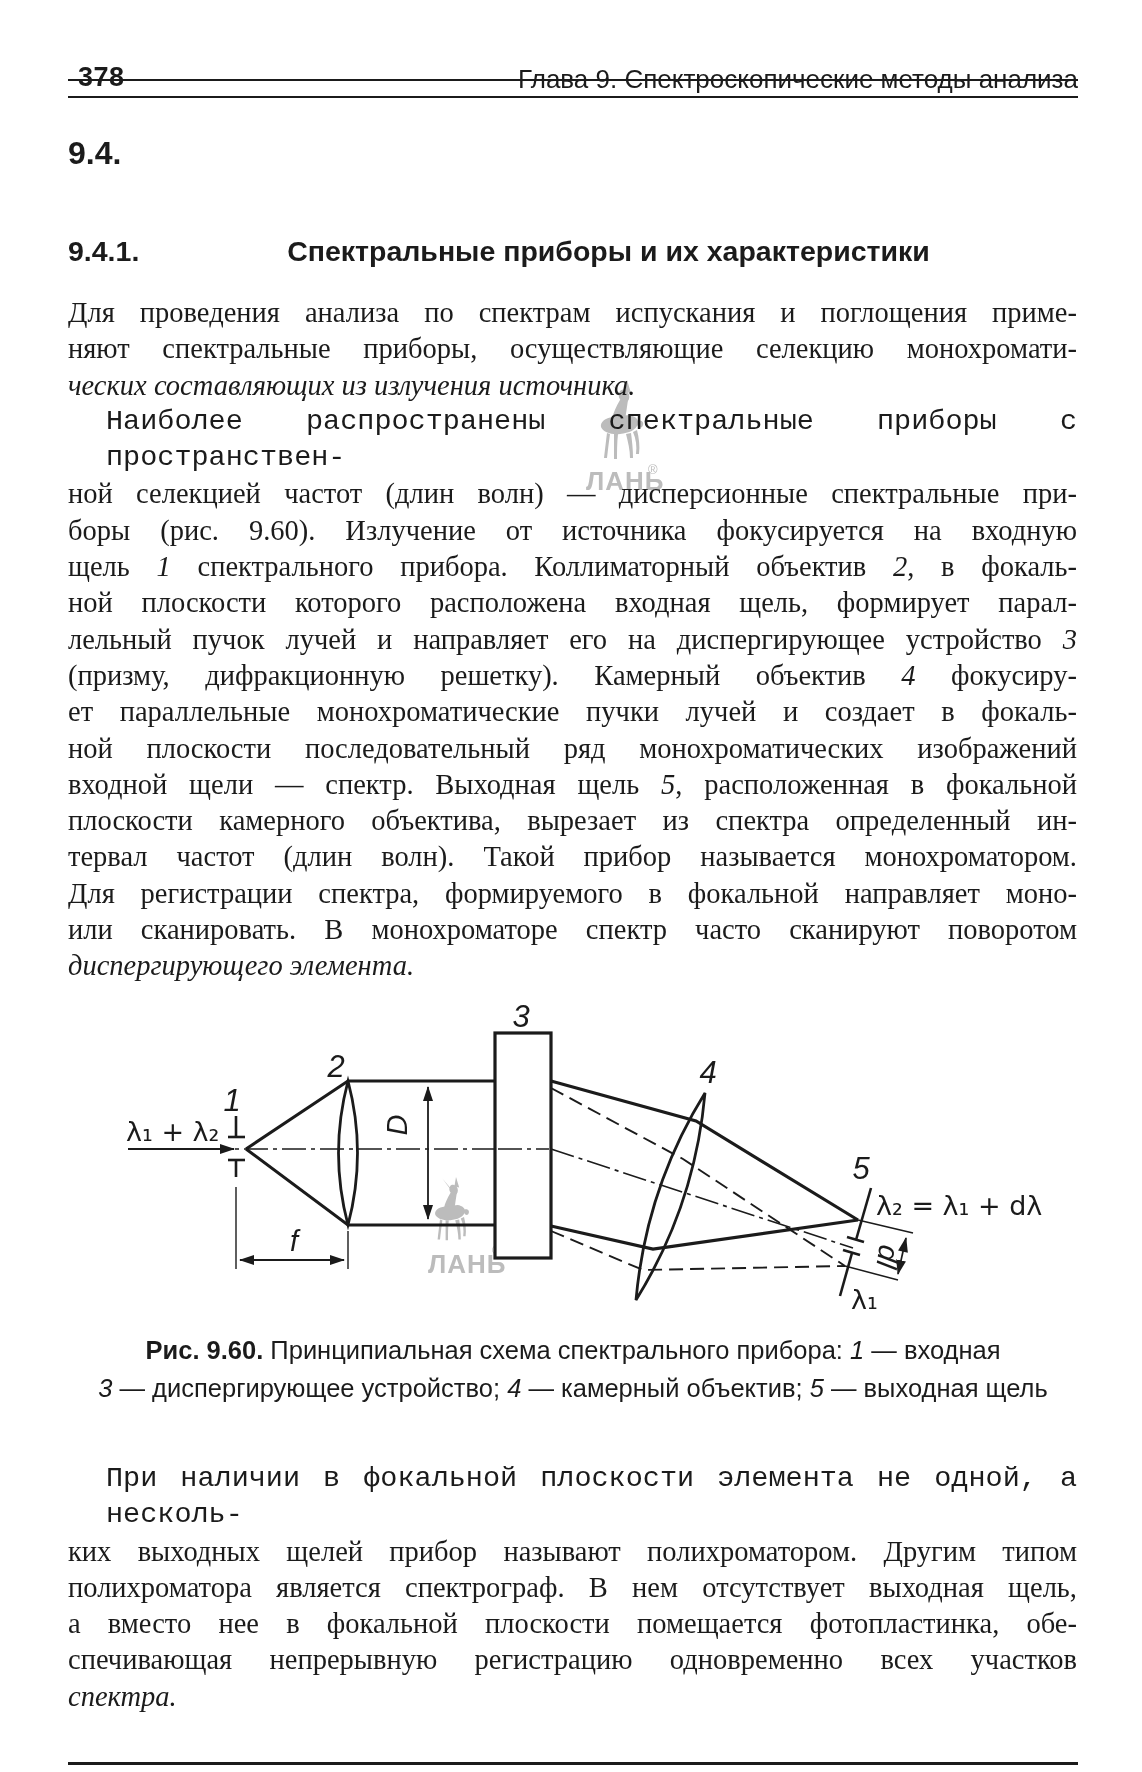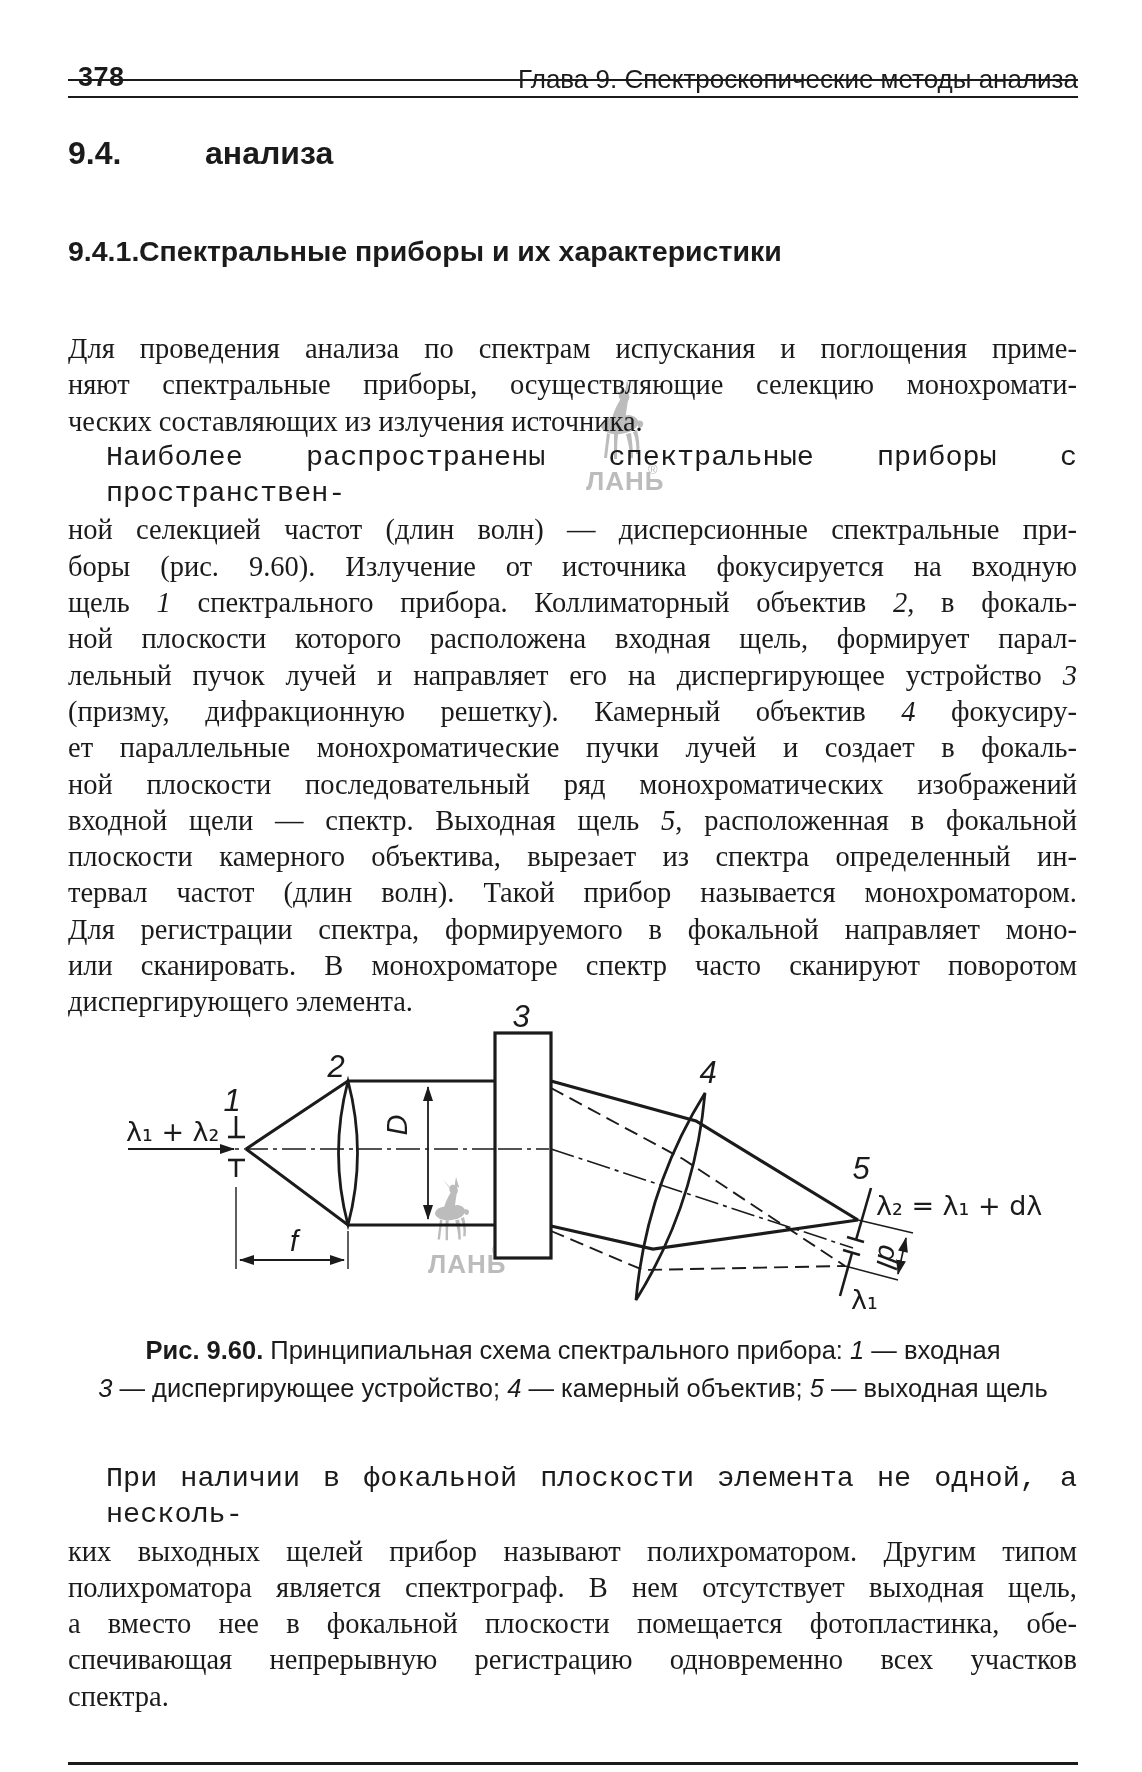--- a/index.html
+++ b/index.html
@@ -25,30 +25,29 @@
   .h1{
     position:absolute;left:68px;top:130px;width:1010px;
     font:bold 32px/46px "Liberation Sans",sans-serif;
   }
   .h1 .num,.h2 .num{position:absolute;left:0;top:0;}
   .h1 .tl{margin-left:137px;}
   .h2{
     position:absolute;left:68px;top:234px;width:1010px;
     font:bold 28.5px/34px "Liberation Sans",sans-serif;
   }
-  .h2 .tl{margin-left:71px;}
+  .h2 .tl{margin-left:71px;text-align:center;}
   
   .body-block{
     position:absolute;left:68px;top:295px;width:1009px;
     font:28.5px/36.3px "Liberation Serif",serif;
-    margin-top:36px;
   }
   .body-block-2{position:absolute;left:68px;top:1461px;width:1009px;font:28.5px/36.3px "Liberation Serif",serif;}
   .bl{text-align:justify;text-align-last:justify;white-space:nowrap;white-space:normal;}
-  .bl.last{text-align-last:left;}
+  .bl.last{text-align-last:left;font-style:italic;}
   .bl.ind{padding-left:38px;font-family:Liberation Mono, monospace;}
   .bl .i{font-style:italic;}
   
   .figure-wrap{position:absolute;left:68px;top:993px;width:1010px;height:345px;}
   .fig-label{font:italic 31px "Liberation Sans",sans-serif;fill:#1b1b1b;}
   .fig-lam{font:27px "DejaVu Sans",sans-serif;fill:#1b1b1b;}
   .fig-dim{font:italic 29px "Liberation Sans",sans-serif;fill:#1b1b1b;}
   .wm-fill{fill:#bcbcbc;}
   .wm-text{font:bold 26px "Liberation Sans",sans-serif;fill:#bcbcbc;letter-spacing:1px;}
   .wm-reg{font:13px "Liberation Sans",sans-serif;fill:#bcbcbc;}
@@ -87,21 +86,20 @@
 
   <div class="content-z">
 
     <div class="hdr-num">378</div>
     <div class="hdr-chapter">Глава 9. Спектроскопические методы анализа</div>
     <div class="rule rule-strike"></div>
     <div class="rule rule-under"></div>
 
     <div class="h1">
       <span class="num">9.4.</span>
-      <div class="tl">анализа</div>
     </div>
 
     <div class="h2">
       <span class="num">9.4.1.</span>
       <div class="tl">Спектральные приборы и их характеристики</div>
     </div>
 
     <div class="body-block">
       <div class="bl">Для проведения анализа по спектрам испускания и поглощения приме-</div>
       <div class="bl">няют спектральные приборы, осуществляющие селекцию монохромати-</div>

